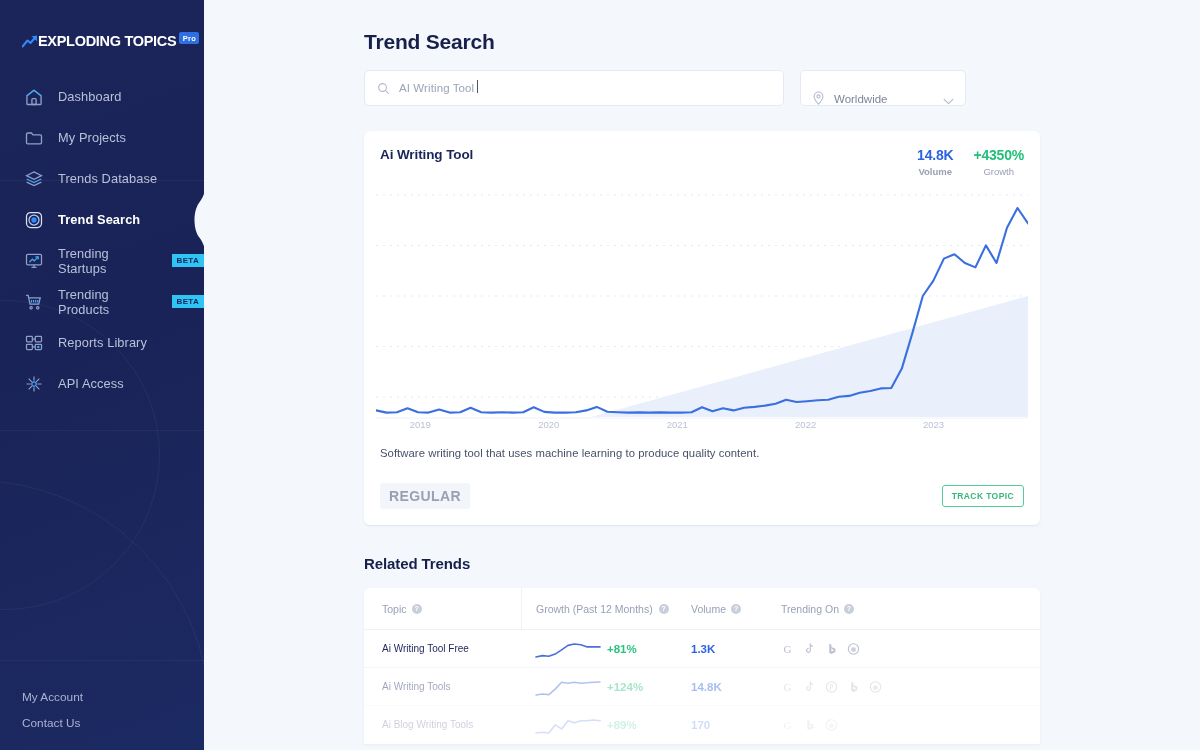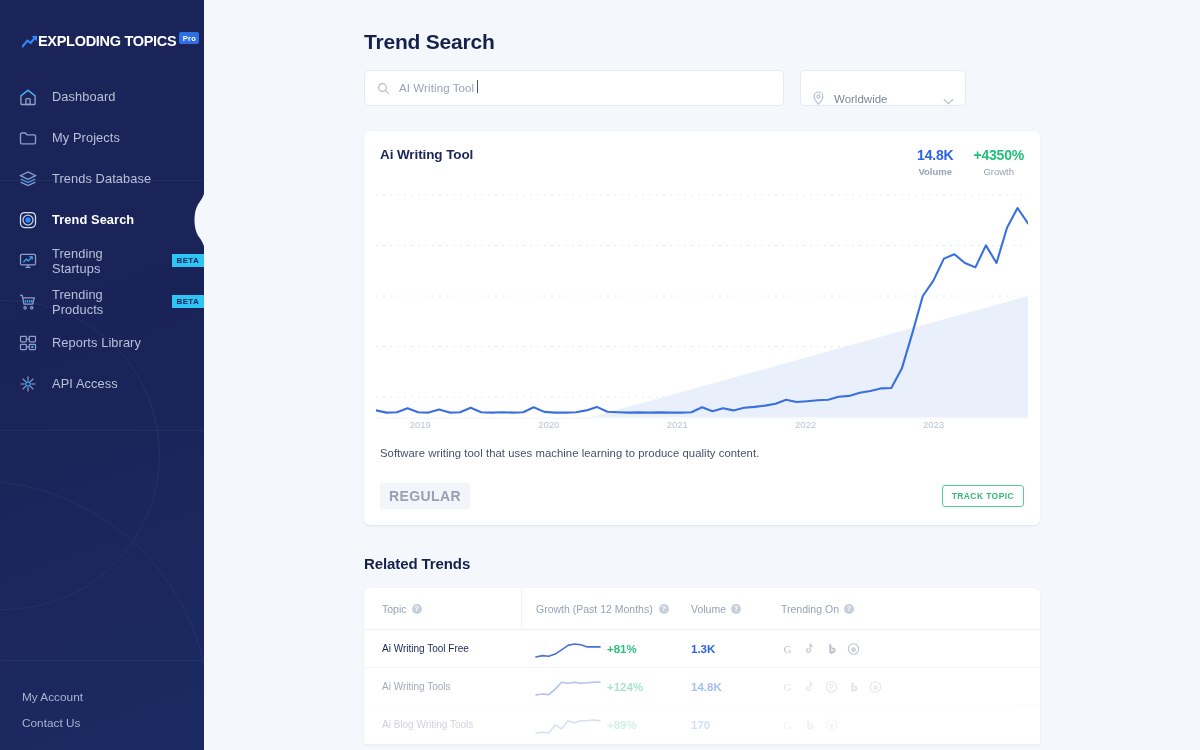--- a/index.html
+++ b/index.html
@@ -45,21 +45,21 @@
     background: #2f6fe4; color: #fff;
     font-size: 7.5px; font-weight: 700; letter-spacing: .2px;
     padding: 1.5px 3.5px; border-radius: 2px; margin-left: 3px;
     position: relative; top: -3px;
   }
 
   .nav { position: relative; margin-top: 18px; }
   .nav-item {
     position: relative;
     display: flex; align-items: center; gap: 14px;
-    height: 41px; padding-left: 18px;
+    height: 41px; padding-left: 24px;
     color: #b9c0d8; font-size: 12.8px; letter-spacing: .1px;
     cursor: pointer; text-decoration: none;
   }
   .nav-item .ic { width: 20px; height: 20px; flex: 0 0 20px; display:block; }
   .nav-item.active { color: #ffffff; font-weight: 700; }
   .nav-item.active .notch {
     position: absolute; right: -1px; top: -10px;
     width: 20px; height: 62px;
     display: block;
   }

